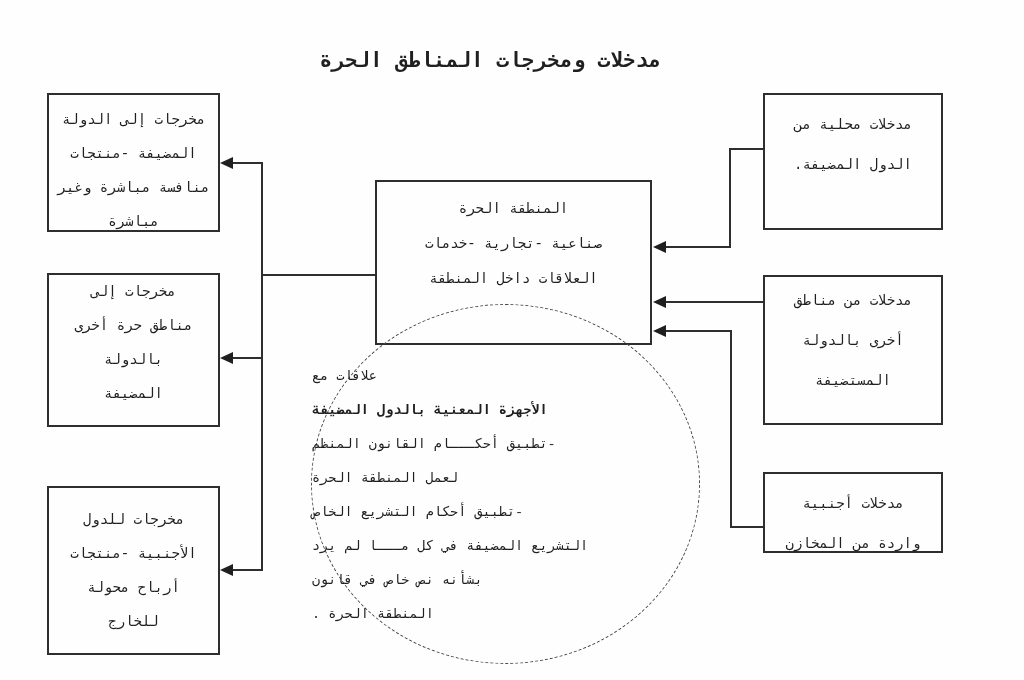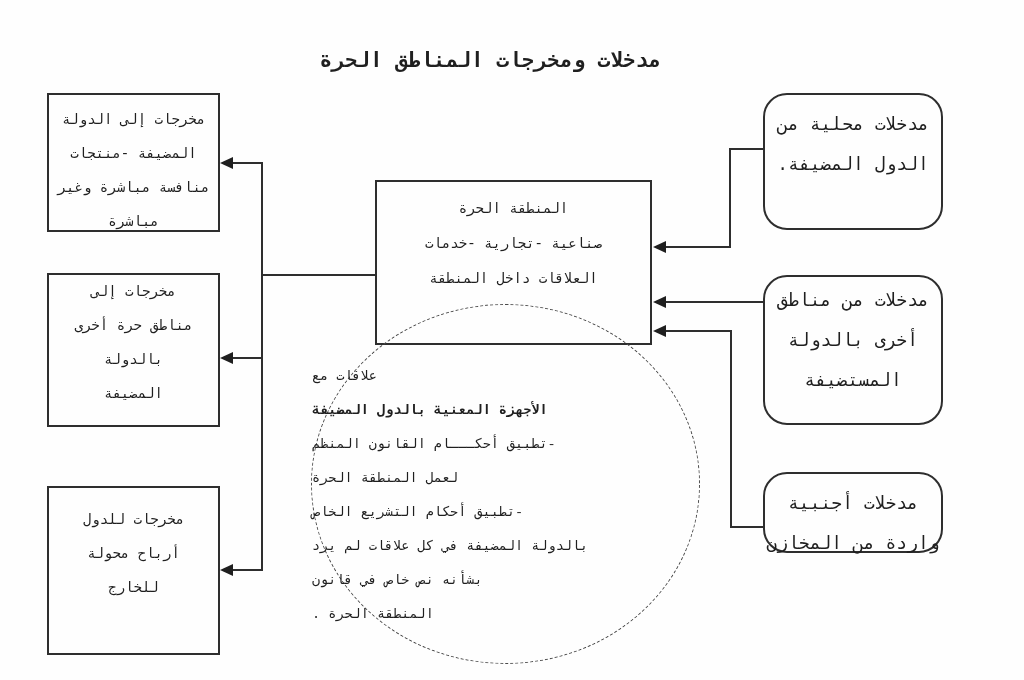--- a/index.html
+++ b/index.html
@@ -23,21 +23,21 @@
     direction:rtl;
     text-align:center;
     box-sizing:border-box;
   }
   .dbox .tl{white-space:nowrap;}
   .left-box{left:47px;width:173px;font-size:14px;}
   .left-box .tl{line-height:34px;}
   #lbox1{top:93px;height:139px;padding-top:8px;}
   #lbox2{top:273px;height:154px;}
   #lbox3{top:486px;height:169px;padding-top:15px;}
-  .right-box{left:763px;width:180px;font-size:18px;border-radius:24px;}
+  .right-box{left:763px;width:180px;font-size:14px;}
   .right-box .tl{line-height:40px;}
   #rbox1{top:93px;height:137px;padding-top:10px;}
   #rbox2{top:275px;height:150px;padding-top:4px;}
   #rbox3{top:472px;height:81px;padding-top:10px;}
   #centerbox{
     left:375px;top:180px;width:277px;height:165px;
     border-width:2px;font-size:14px;padding-top:10px;
   }
   #centerbox .tl{line-height:35px;}
   #circle{
@@ -73,20 +73,21 @@
     <div class="tl">مباشرة</div>
   </div>
   <div class="dbox left-box" id="lbox2">
     <div class="tl">مخرجات إلى</div>
     <div class="tl">مناطق حرة أخرى</div>
     <div class="tl">بالدولة</div>
     <div class="tl">المضيفة</div>
   </div>
   <div class="dbox left-box" id="lbox3">
     <div class="tl">مخرجات للدول</div>
+    <div class="tl">الأجنبية -منتجات</div>
     <div class="tl">أرباح محولة</div>
     <div class="tl">للخارج</div>
   </div>
 
   <div class="dbox right-box" id="rbox1">
     <div class="tl">مدخلات محلية من</div>
     <div class="tl">الدول المضيفة.</div>
   </div>
   <div class="dbox right-box" id="rbox2">
     <div class="tl">مدخلات من مناطق</div>
@@ -103,21 +104,21 @@
     <div class="tl">صناعية -تجارية -خدمات</div>
     <div class="tl">العلاقات داخل المنطقة</div>
   </div>
 
   <div id="circle">
     <div class="tl">علاقات مع</div>
     <div class="tl bold">الأجهزة المعنية بالدول المضيفة</div>
     <div class="tl">-تطبيق أحكـــام القانون المنظم</div>
     <div class="tl">لعمل المنطقة الحرة</div>
     <div class="tl">-تطبيق أحكام التشريع الخاص</div>
-    <div class="tl">بالدولة المضيفة في كل علاقات لم يرد</div>
+    <div class="tl">التشريع المضيفة في كل مـــا لم يرد</div>
     <div class="tl">بشأنه نص خاص في قانون</div>
     <div class="tl">المنطقة الحرة .</div>
   </div>
 
   <div class="line v" style="left:261px;top:162px;height:409px;"></div>
   <div class="line h" style="left:262px;top:274px;width:113px;"></div>
 
   <div class="line h" style="left:233px;top:162px;width:29px;"></div>
   <div class="arrow-left" style="left:220px;top:157px;"></div>
 

